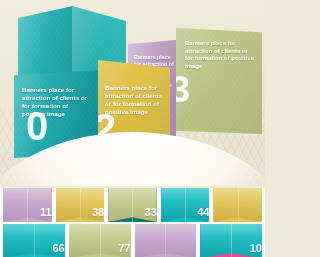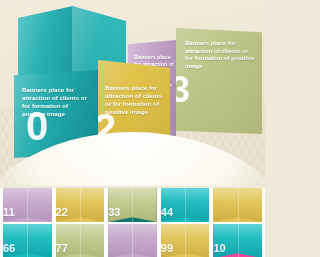--- a/index.html
+++ b/index.html
@@ -116,23 +116,24 @@
   .thumb .tfold{
     position:absolute;left:50%;top:0;width:1px;height:100%;
     background:rgba(255,255,255,.30);
   }
   .thumb .tgloss{
     position:absolute;inset:0;
     background:linear-gradient(180deg,rgba(255,255,255,.30) 0%,rgba(255,255,255,.04) 40%,rgba(0,0,0,.06) 100%);
     clip-path:polygon(0 0, 100% 0, 100% 100%, 50% 86%, 0 100%);
   }
   .thumb .tnum{
-    position:absolute;left:0;right:0;bottom:4px;text-align:left;
+    position:absolute;left:0;right:0;bottom:4px;text-align:right;
     color:#fff;font-weight:bold;font-size:11px;opacity:.92;
     text-shadow:0 1px 1px rgba(0,0,0,.15);
+    padding-left:12px;
   }
 </style>
 </head>
 <body>
 
 <div id="stage">
 
   <div class="hero">
     <div class="hero-grid"></div>
 
@@ -184,21 +185,21 @@
       <div class="thumb" style="background:#C4A6C9">
         <div class="tface" style="background:linear-gradient(185deg,#C9AECE,#BF9CC6)"></div>
         <div class="tfold"></div>
         <div class="tgloss"></div>
         <div class="tnum">11</div>
       </div>
       <div class="thumb" style="background:#E0C255">
         <div class="tface" style="background:linear-gradient(185deg,#E6CB62,#D9B944)"></div>
         <div class="tfold"></div>
         <div class="tgloss"></div>
-        <div class="tnum">22</div>
+        <div class="tnum">38</div>
       </div>
       <div class="thumb" style="background:#0f766e">
         <div class="tface" style="background:linear-gradient(185deg,#C8CF95,#B8C17E)"></div>
         <div class="tfold"></div>
         <div class="tgloss"></div>
         <div class="tnum">33</div>
       </div>
       <div class="thumb" style="background:#16BBC0">
         <div class="tface" style="background:linear-gradient(185deg,#1FC3C6,#10AEB4)"></div>
         <div class="tfold"></div>
@@ -223,26 +224,20 @@
         <div class="tface" style="background:linear-gradient(185deg,#C8CF95,#B8C17E)"></div>
         <div class="tfold"></div>
         <div class="tgloss"></div>
         <div class="tnum">77</div>
       </div>
       <div class="thumb" style="background:#C4A6C9">
         <div class="tface" style="background:linear-gradient(185deg,#C9AECE,#BF9CC6)"></div>
         <div class="tfold"></div>
         <div class="tgloss"></div>
       </div>
-      <div class="thumb" style="background:#E0C255">
-        <div class="tface" style="background:linear-gradient(185deg,#E6CB62,#D9B944)"></div>
-        <div class="tfold"></div>
-        <div class="tgloss"></div>
-        <div class="tnum">99</div>
-      </div>
       <div class="thumb" style="background:#ec4899">
         <div class="tface" style="background:linear-gradient(185deg,#1FC3C6,#10AEB4)"></div>
         <div class="tfold"></div>
         <div class="tgloss"></div>
         <div class="tnum">10</div>
       </div>
     </div>
 
   </div>
 </div>

